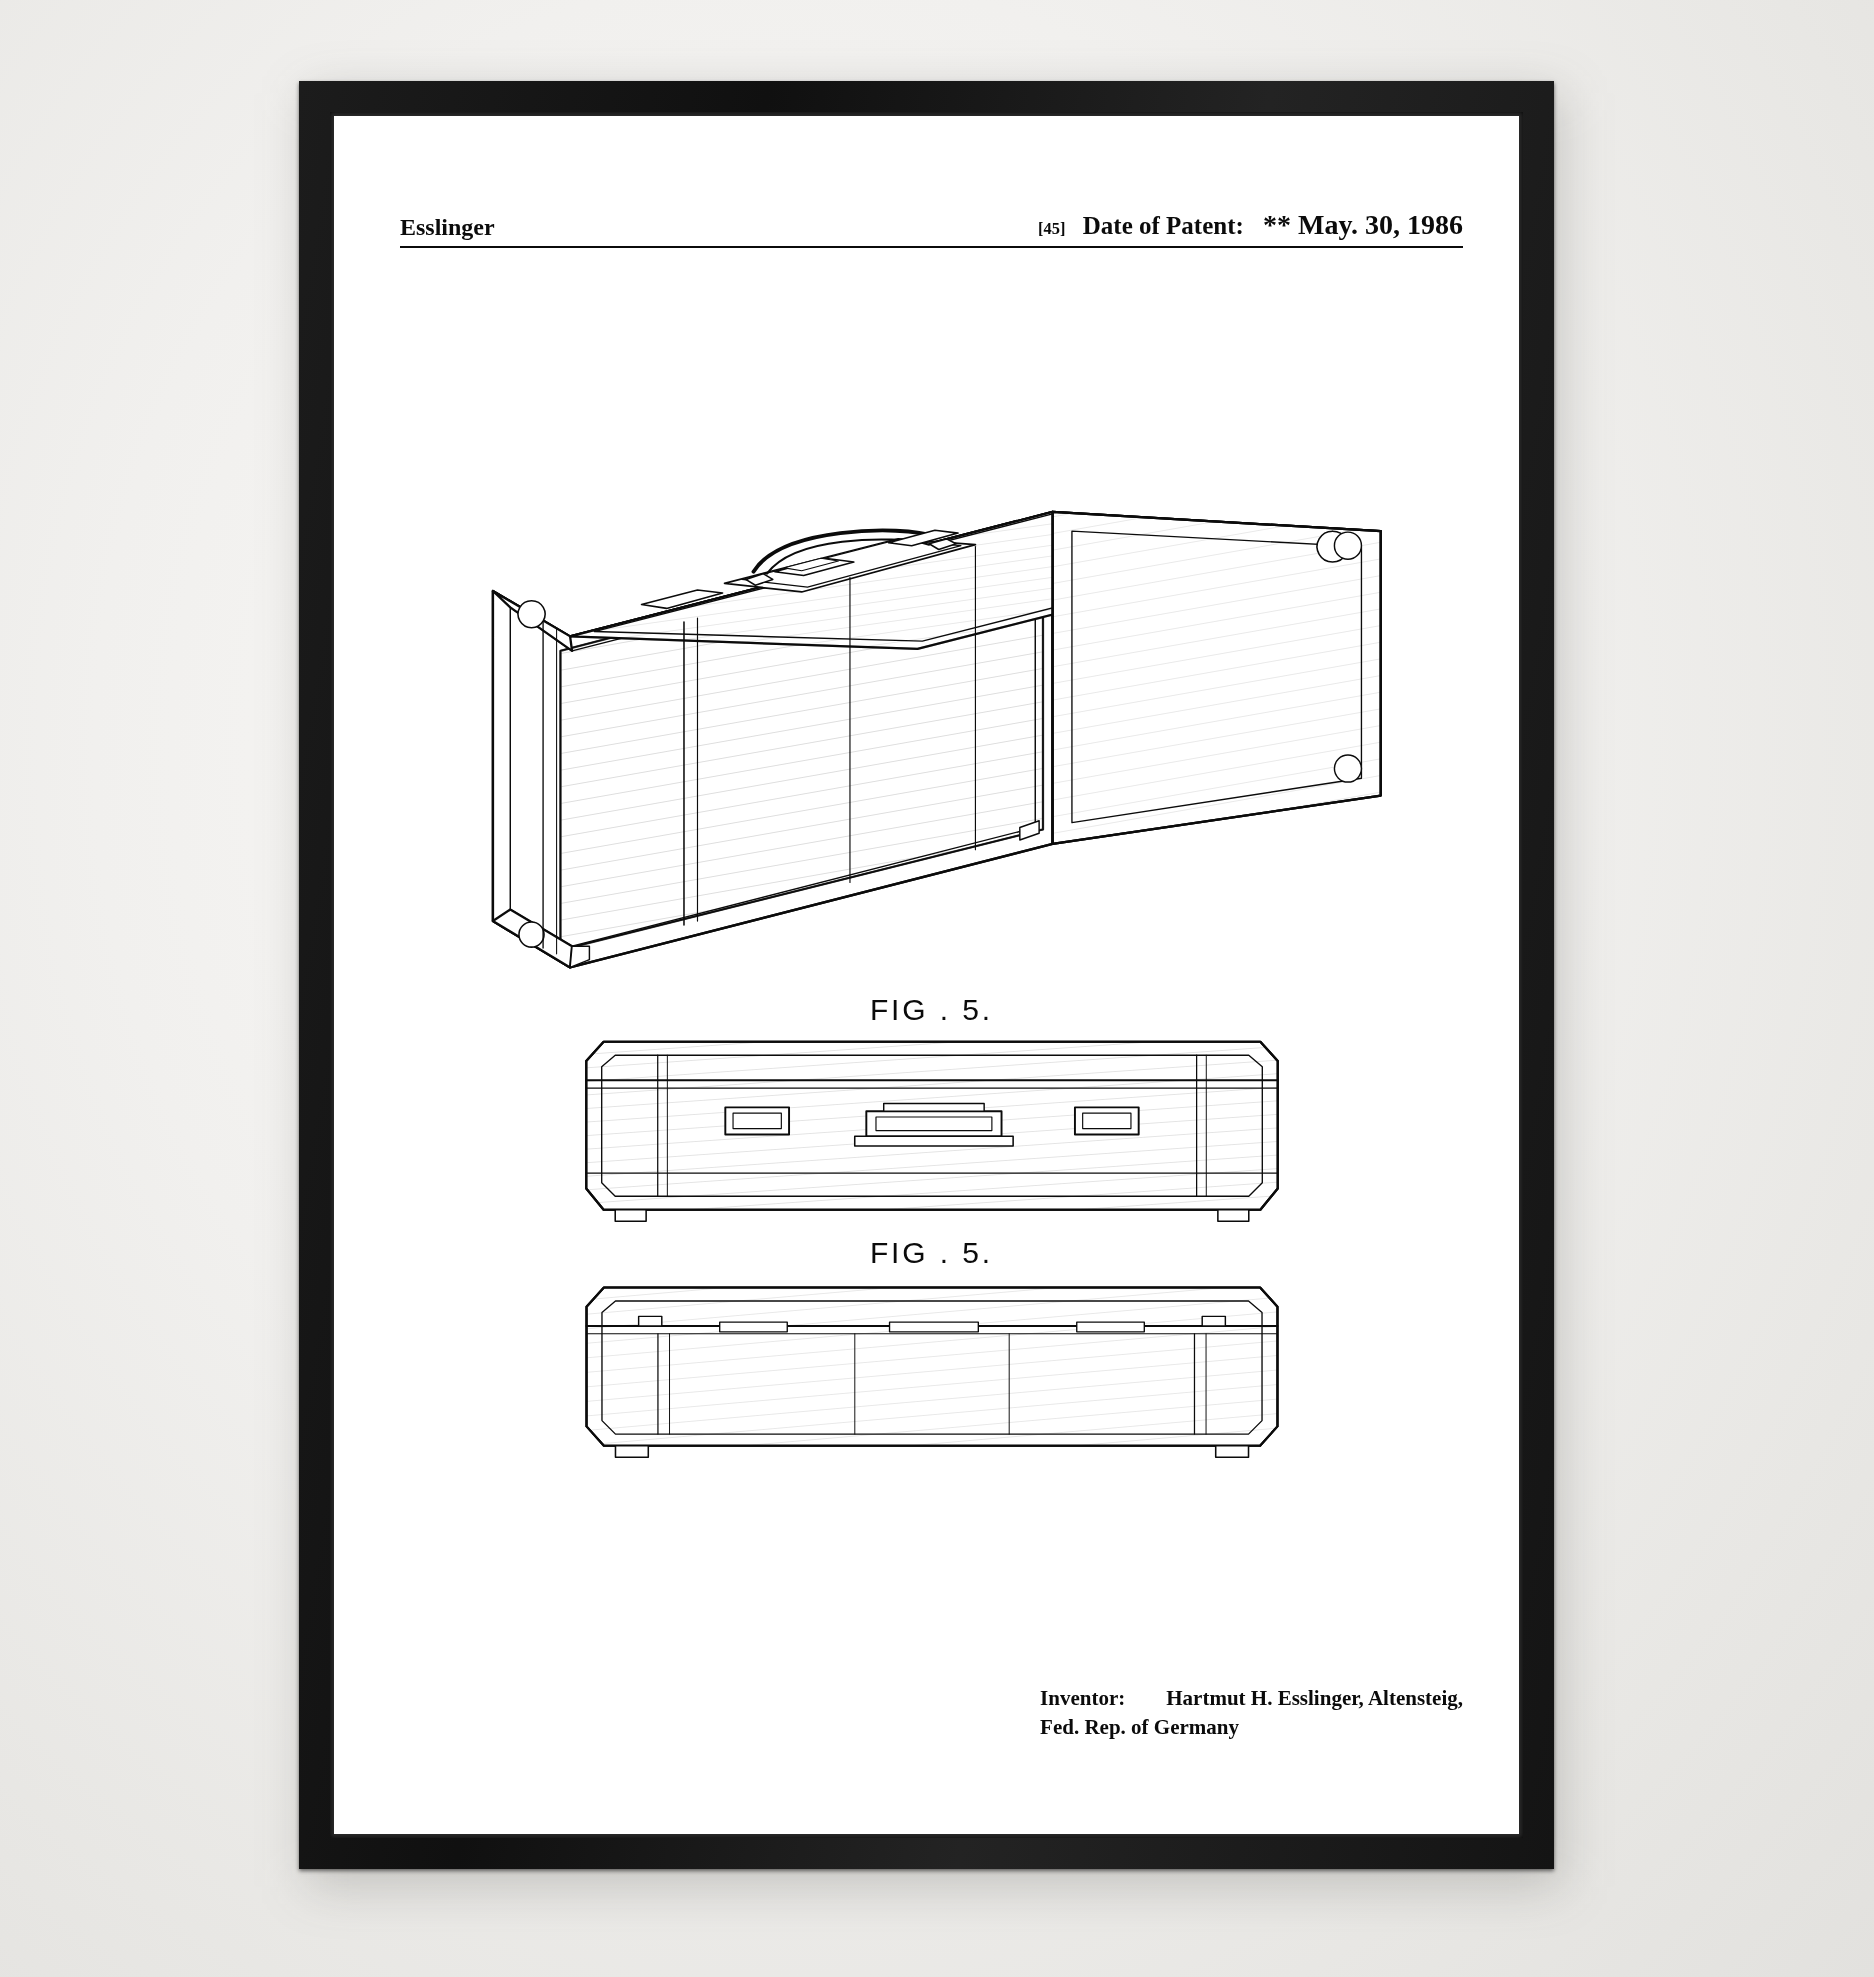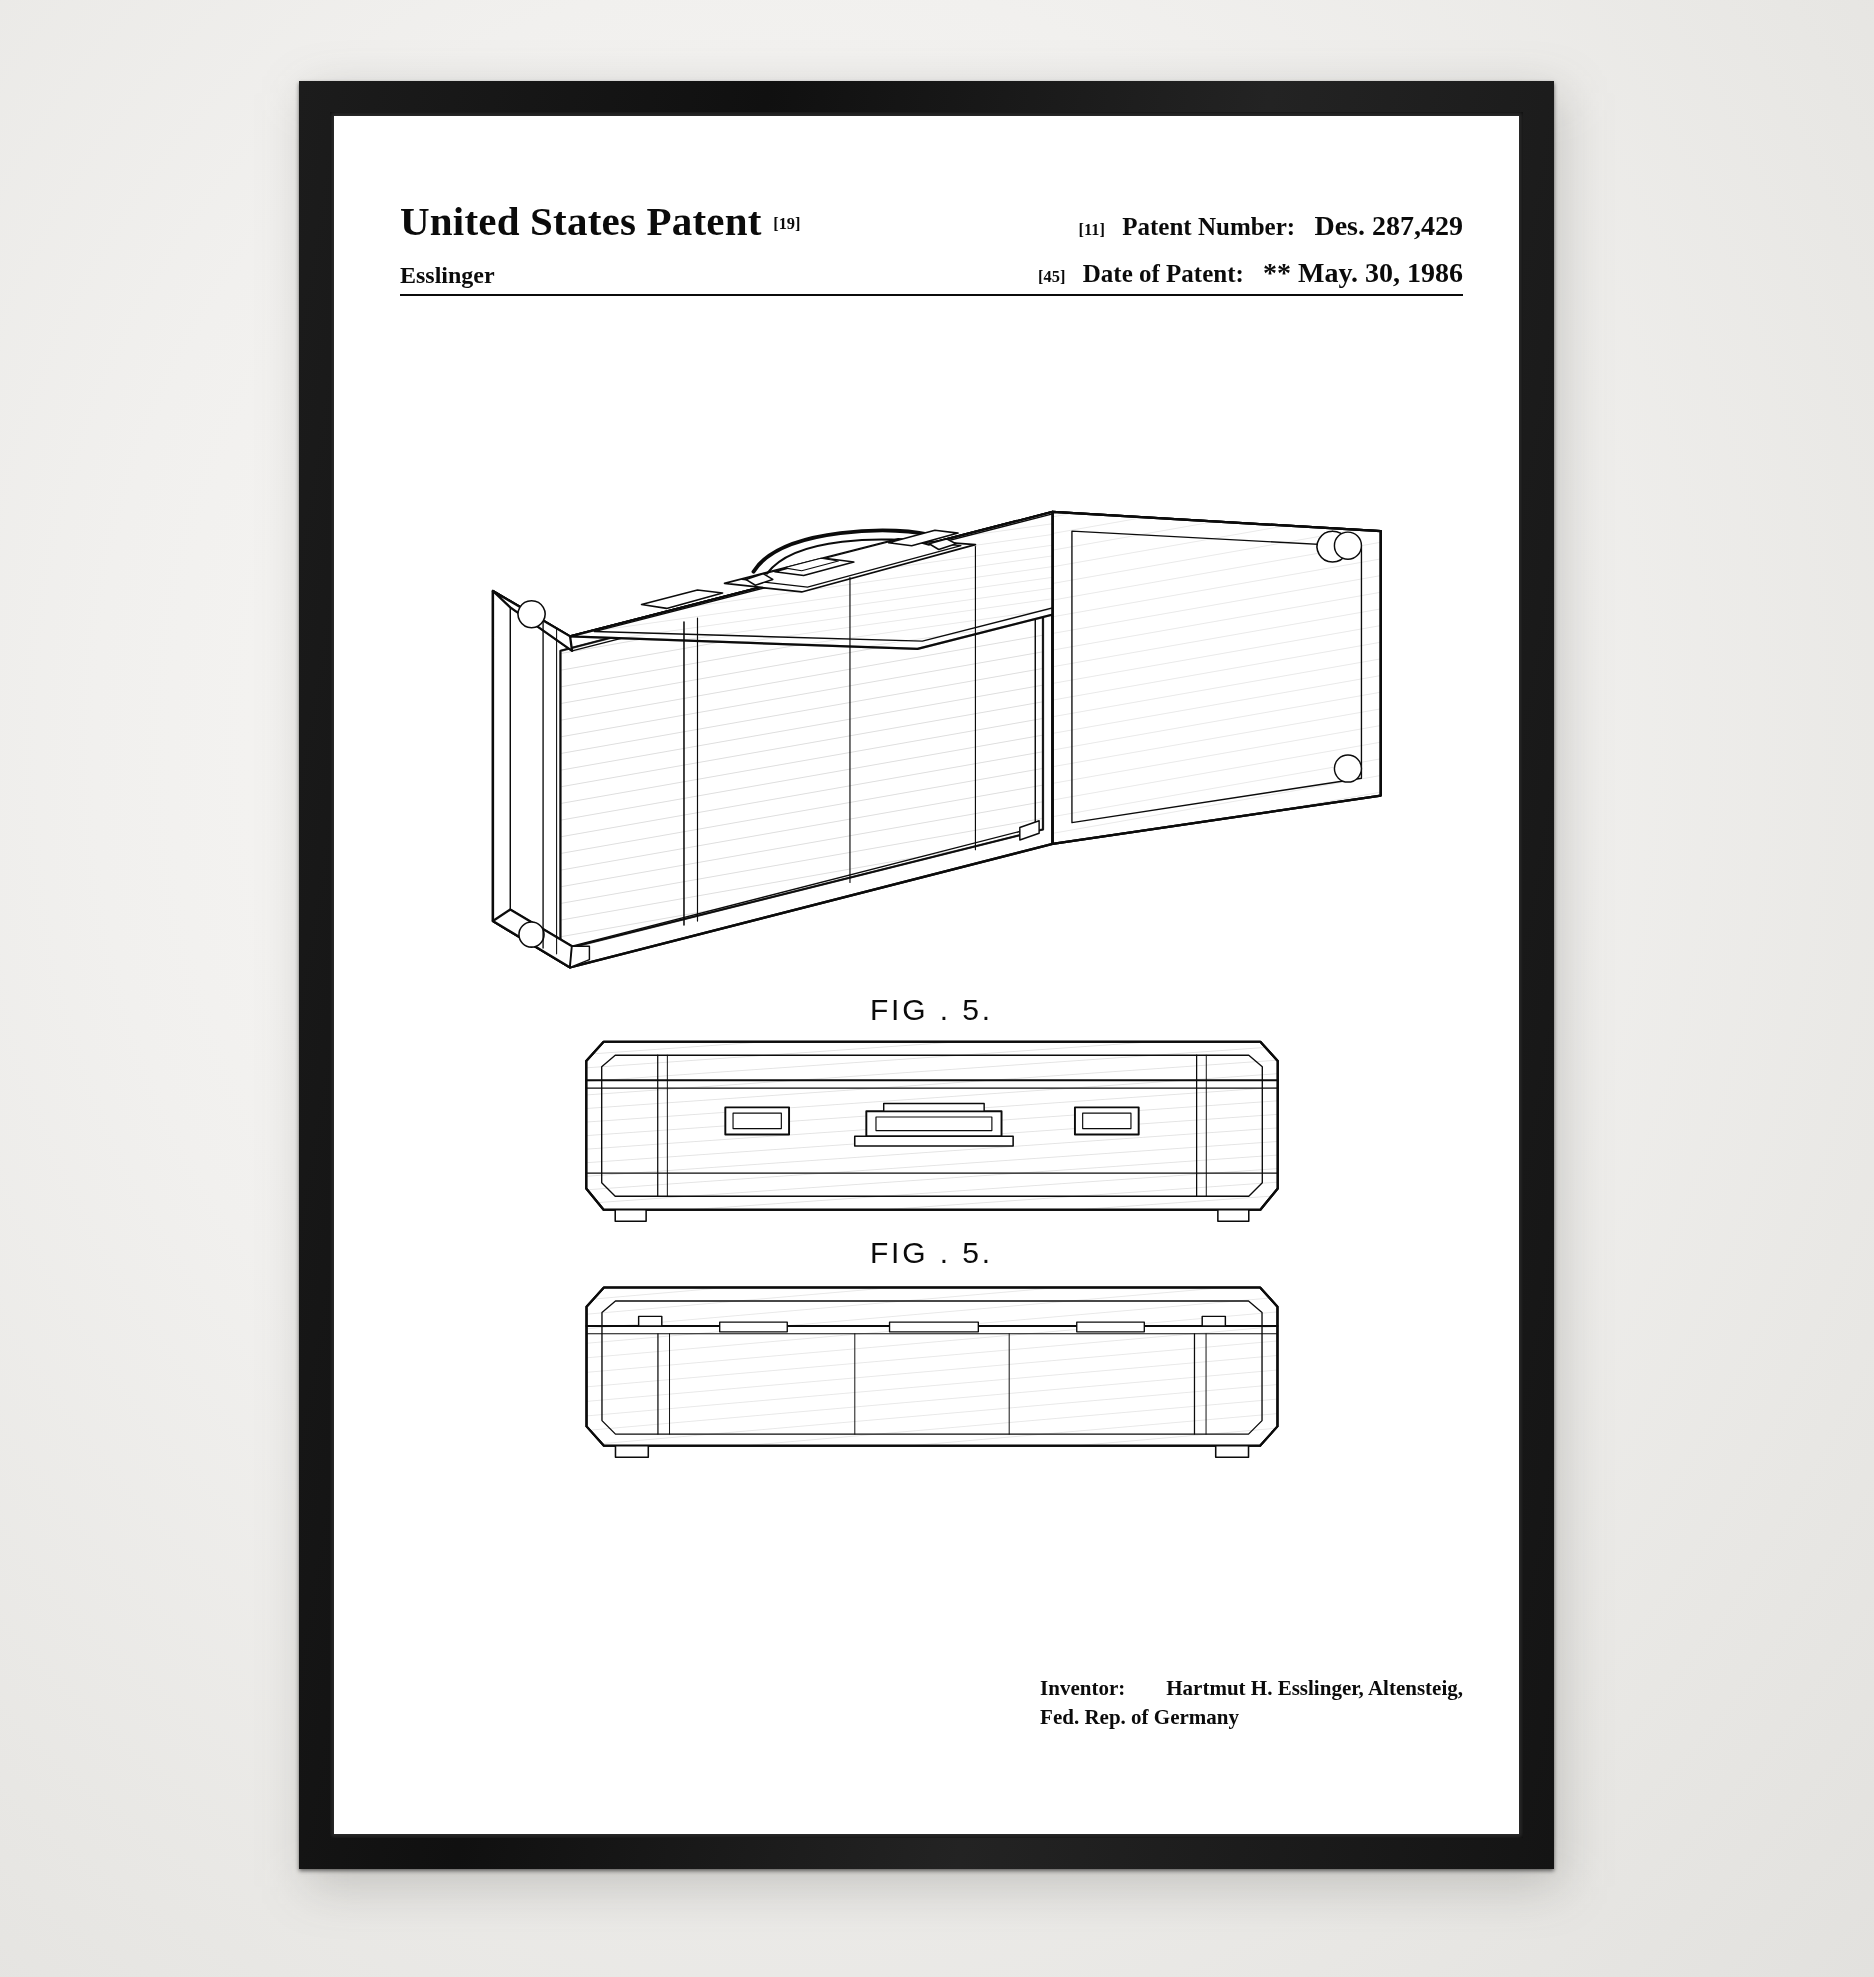--- a/index.html
+++ b/index.html
@@ -154,21 +154,21 @@
   .fig-caption.fig1 {
     text-align: left;
     margin-left: 251px;
   }
   .fig-svg { display: block; margin: 0 auto; }
 
   
   .footer {
     position: absolute;
     right: 0;
-    bottom: 64px;
+    bottom: 54px;
     text-align: left;
     font-size: 21px;
     font-weight: bold;
     line-height: 1.35;
   }
   .footer .lbl { margin-right: 41px; }
   .footer .l2 { display: block; }
 </style>
 </head>
 <body>
@@ -177,30 +177,20 @@
 
 <div class="frame-shadow"></div>
 
 <div class="frame">
   <div class="frame-inner-bevel"></div>
 
   <div class="mat">
     <div class="sheet">
       <div class="sheet-pad">
 
-        <div class="hdr-row1">
-          <div>
-            <span class="uspat">United States Patent</span><span class="bracket">[19]</span>
-          </div>
-          <div class="hdr-right">
-            <span class="bracket">[11]</span>
-            <span class="hdr-label">Patent Number:</span>
-            <span class="hdr-value">Des. 287,429</span>
-          </div>
-        </div>
 
         <div class="hdr-row2">
           <div class="inventor-surname">Esslinger</div>
           <div class="hdr-right">
             <span class="bracket">[45]</span>
             <span class="hdr-label">Date of Patent:</span>
             <span class="hdr-value">** May. 30, 1986</span>
           </div>
         </div>
 

